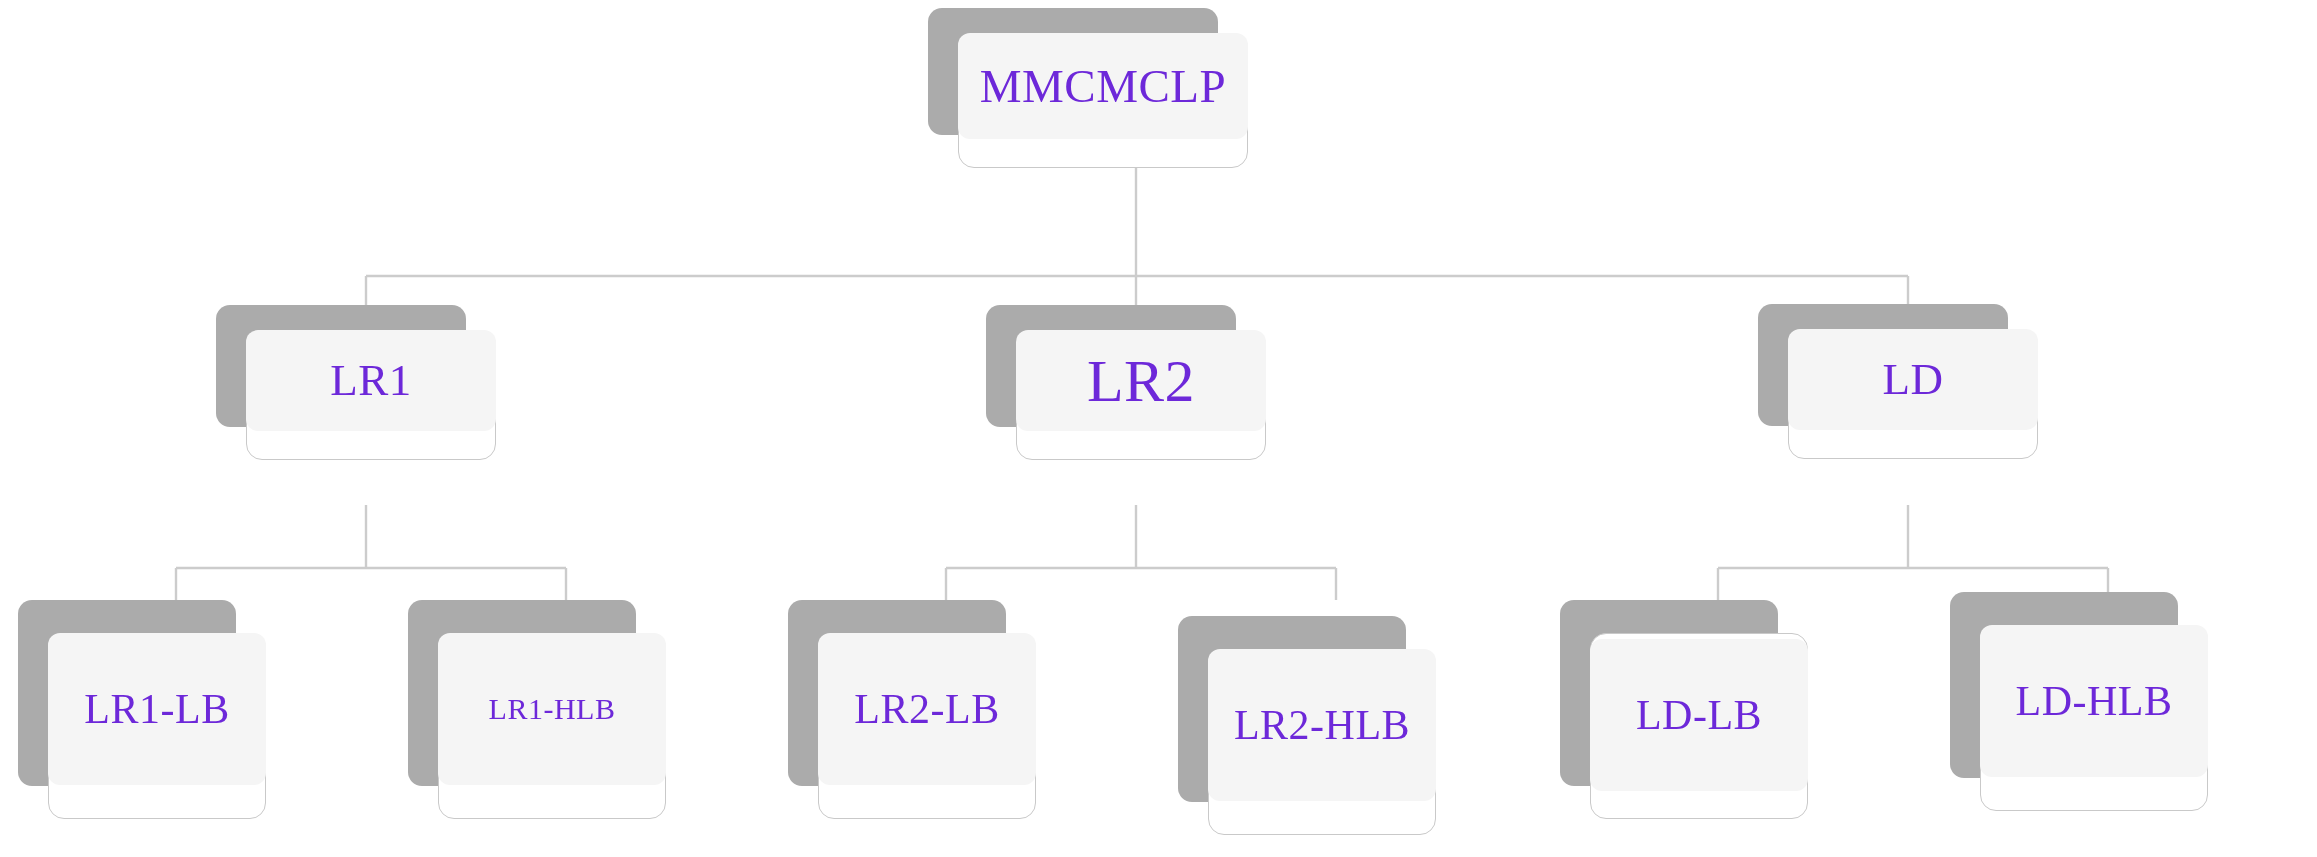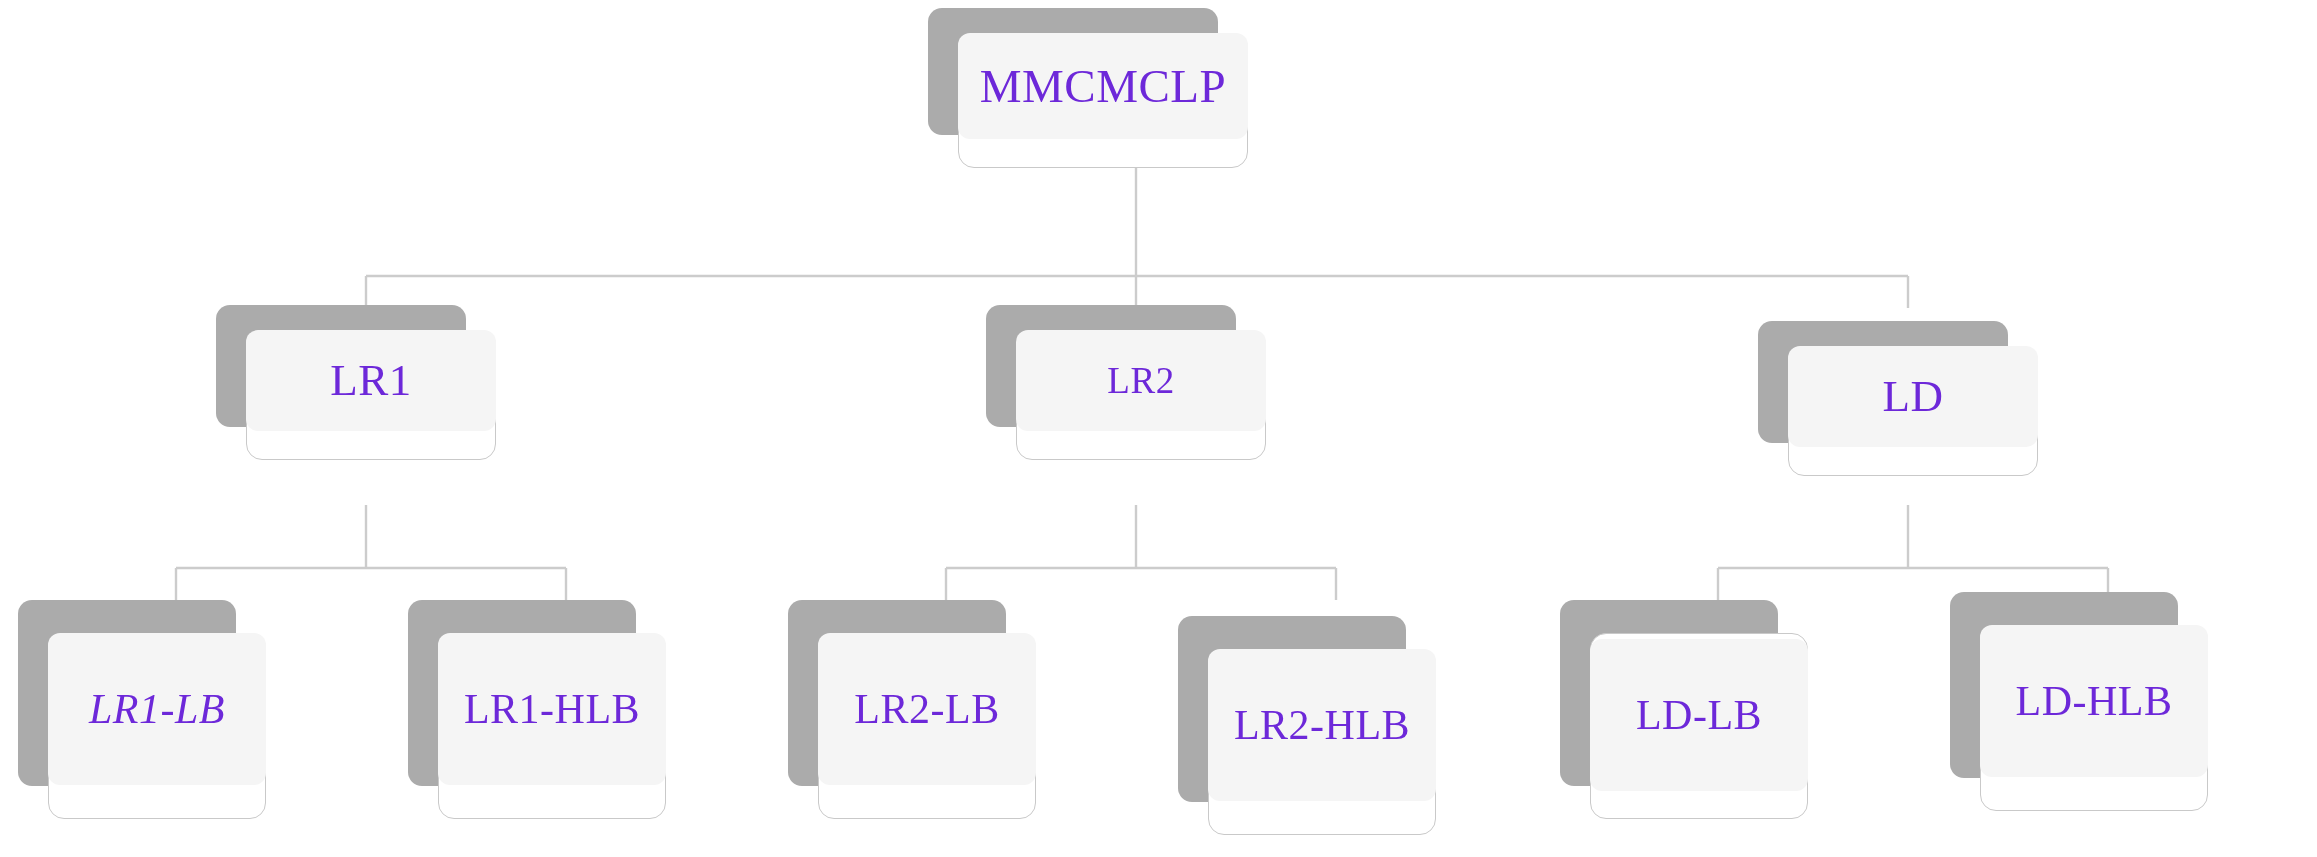--- a/index.html
+++ b/index.html
@@ -104,45 +104,45 @@
     <div class="card" style="left:30px; top:25px; width:250px; height:130px;"></div>
     <div class="face" style="left:30px; top:25px; width:250px; height:101px;">
       <span class="label" style="font-size:45px;">LR1</span>
     </div>
   </div>
 
   <div class="node" style="left:986px; top:305px; width:280px; height:155px;">
     <div class="slab" style="left:0px; top:0px; width:250px; height:122px;"></div>
     <div class="card" style="left:30px; top:25px; width:250px; height:130px;"></div>
     <div class="face" style="left:30px; top:25px; width:250px; height:101px;">
-      <span class="label" style="font-size:37px;">LR2</span>
+      <span class="label" style="font-size:60px;">LR2</span>
     </div>
   </div>
 
-  <div class="node" style="left:1758px; top:321px; width:280px; height:157px;">
+  <div class="node" style="left:1758px; top:304px; width:280px; height:157px;">
     <div class="slab" style="left:0px; top:0px; width:250px; height:122px;"></div>
     <div class="card" style="left:30px; top:25px; width:250px; height:130px;"></div>
     <div class="face" style="left:30px; top:25px; width:250px; height:101px;">
       <span class="label" style="font-size:45px;">LD</span>
     </div>
   </div>
 
-  <div class="node" style="left:18px; top:600px; width:260px; height:252px;font-style:italic;">
+  <div class="node" style="left:18px; top:600px; width:260px; height:252px;">
     <div class="slab" style="left:0px; top:0px; width:218px; height:186px;"></div>
     <div class="card" style="left:30px; top:33px; width:218px; height:186px;"></div>
     <div class="face" style="left:30px; top:33px; width:218px; height:152px;">
       <span class="label" style="font-size:42px;">LR1-LB</span>
     </div>
   </div>
 
   <div class="node" style="left:408px; top:600px; width:270px; height:252px;">
     <div class="slab" style="left:0px; top:0px; width:228px; height:186px;"></div>
     <div class="card" style="left:30px; top:33px; width:228px; height:186px;"></div>
     <div class="face" style="left:30px; top:33px; width:228px; height:152px;">
-      <span class="label" style="font-size:42px;">LR1-HLB</span>
+      <span class="label" style="font-size:30px;">LR1-HLB</span>
     </div>
   </div>
 
   <div class="node" style="left:788px; top:600px; width:260px; height:252px;">
     <div class="slab" style="left:0px; top:0px; width:218px; height:186px;"></div>
     <div class="card" style="left:30px; top:33px; width:218px; height:186px;"></div>
     <div class="face" style="left:30px; top:33px; width:218px; height:152px;">
       <span class="label" style="font-size:42px;">LR2-LB</span>
     </div>
   </div>

